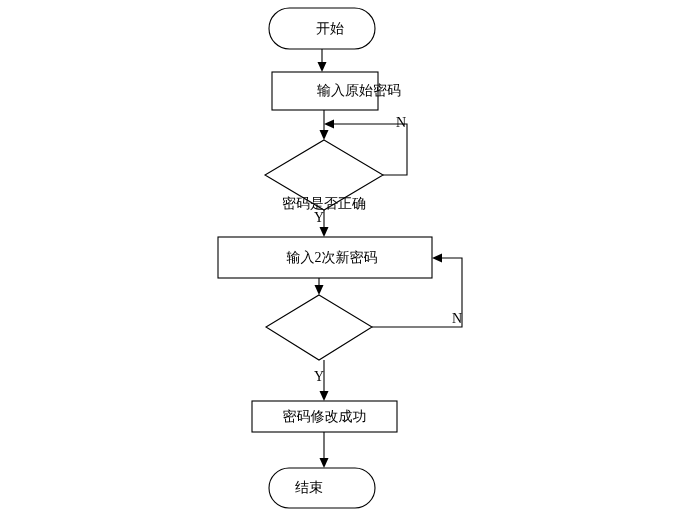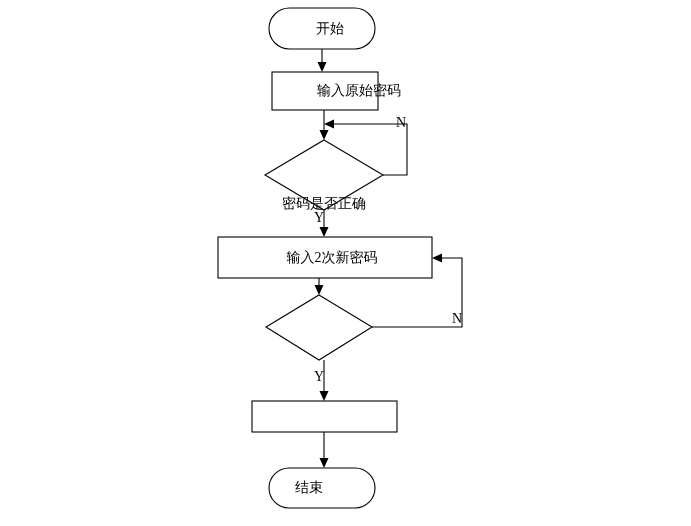--- a/index.html
+++ b/index.html
@@ -110,20 +110,21 @@
 
   <div class="node-label" style="left:269px; top:20px; width:122px;">开始</div>
 
   <div class="node-label" style="left:272px; top:82px; width:122px;padding-left:26px;">输入原始密码</div>
 
   <div class="node-label" style="left:265px; top:155px; width:118px;margin-top:40px;">密码是否正确</div>
 
   <div class="node-label" style="left:218px; top:249px; width:228px;">输入2次新密码</div>
 
 
+  <div class="node-label" style="left:252px; top:408px; width:145px;">密码修改成功</div>
 
   <div class="node-label" style="left:264px; top:479px; width:90px;">结束</div>
 
   <div class="edge-label" style="left:396px; top:116px;">N</div>
 
   <div class="edge-label" style="left:314px; top:211px;">Y</div>
 
   <div class="edge-label" style="left:452px; top:312px;">N</div>
 
   <div class="edge-label" style="left:314px; top:370px;">Y</div>

